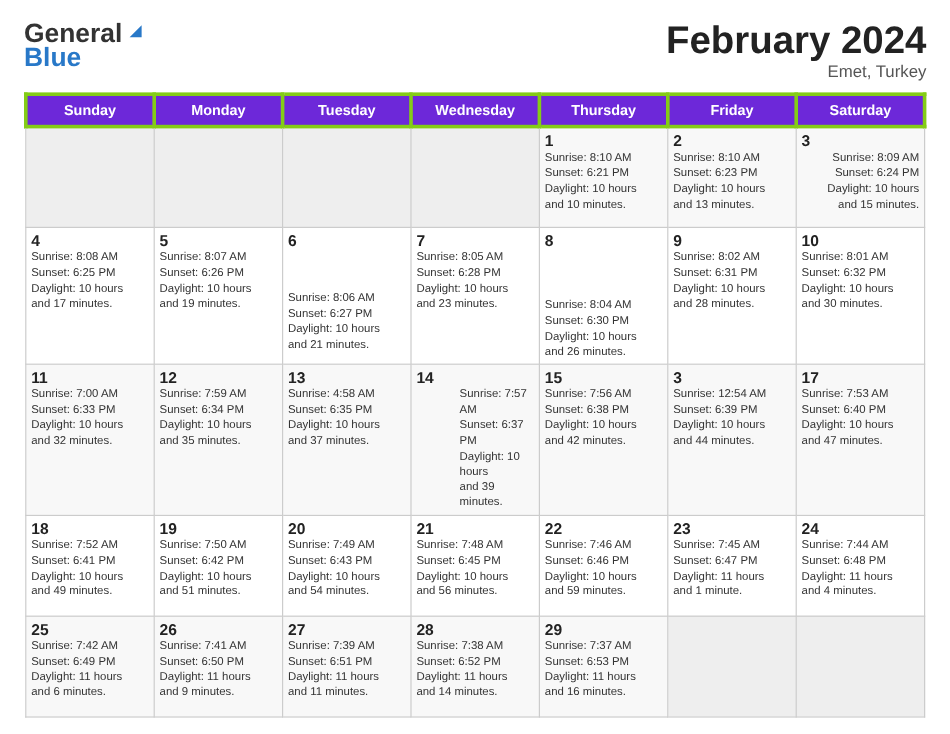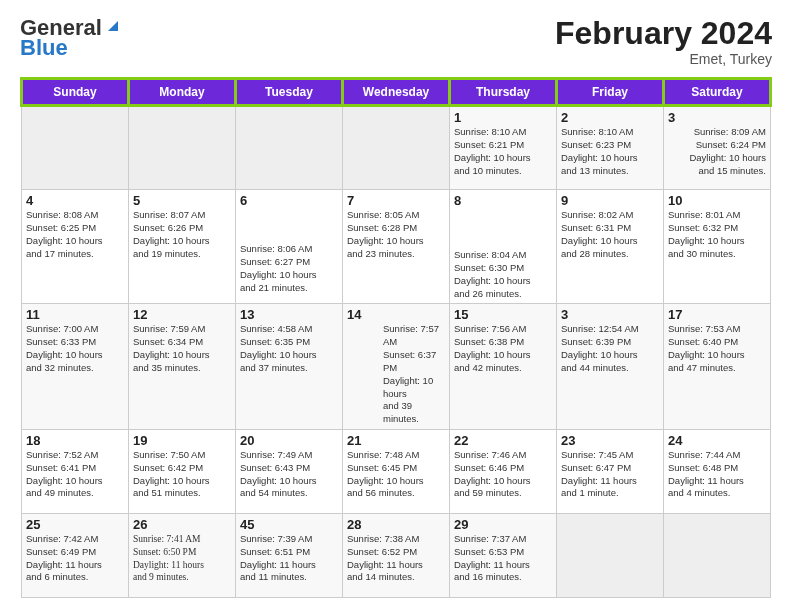--- a/index.html
+++ b/index.html
@@ -303,27 +303,27 @@
         <tr>
           <td>
             <span class="day-num">25</span>
             <div class="day-info" style="white-space: pre-line;">Sunrise: 7:42 AM
 Sunset: 6:49 PM
 Daylight: 11 hours
 and 6 minutes.</div>
           </td>
           <td>
             <span class="day-num">26</span>
-            <div class="day-info" style="white-space: pre-line; font-family: Liberation Serif, serif;">Sunrise: 7:41 AM
+            <div class="day-info" style="white-space: pre-line;">Sunrise: 7:41 AM
 Sunset: 6:50 PM
 Daylight: 11 hours
 and 9 minutes.</div>
           </td>
           <td>
-            <span class="day-num">45</span>
+            <span class="day-num">27</span>
             <div class="day-info" style="white-space: pre-line;">Sunrise: 7:39 AM
 Sunset: 6:51 PM
 Daylight: 11 hours
 and 11 minutes.</div>
           </td>
           <td>
             <span class="day-num">28</span>
             <div class="day-info" style="white-space: pre-line;">Sunrise: 7:38 AM
 Sunset: 6:52 PM
 Daylight: 11 hours

